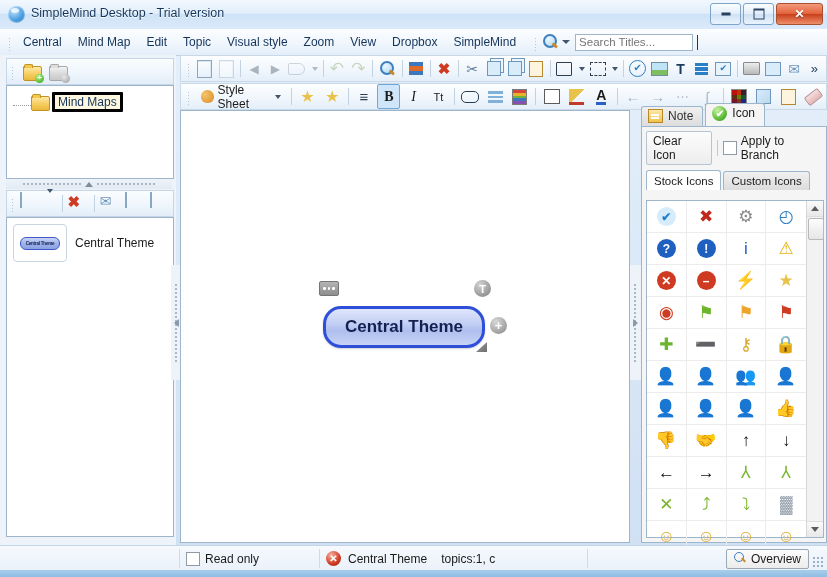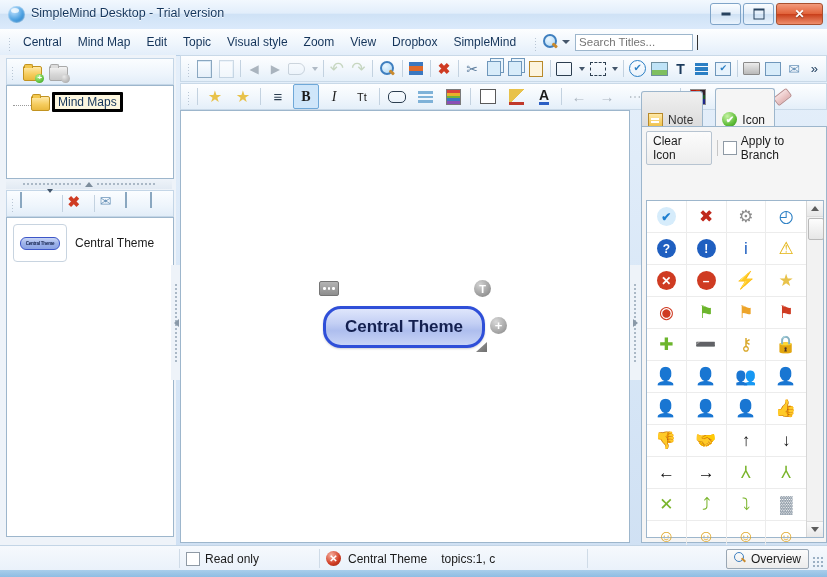--- a/index.html
+++ b/index.html
@@ -257,23 +257,23 @@
   .resize-tab {
     position:absolute; right:-2px; bottom:-4px; width:11px; height:10px;
     background: linear-gradient(135deg,#9a9a9a,#6f6f6f);
     clip-path: polygon(100% 0, 100% 100%, 0 100%);
   }
 
   
   .rightpanel { position:absolute; left:641px; top:105px; width:186px; height:438px; }
   .tabstrip { position:absolute; left:0; top:0; height:22px; display:flex; align-items:flex-end; }
   .rtab {
-    height:20px; padding:17px 9px 0 6px; display:flex; align-items:flex-end; gap:5px;
+    height:20px; padding:2px 9px 0 6px; display:flex; align-items:flex-start; gap:5px;
     border:1px solid #9db6cc; border-bottom:none; border-radius:3px 3px 0 0;
-    font-size:12px; color:#1b1b1b; margin-right:12px;
+    font-size:12px; color:#1b1b1b; margin-right:2px;
   }
   .rtab.inactive { background: linear-gradient(180deg,#f0f0f0,#dcdcdc); color:#333; height:18px; }
   .rtab.active { background:#f5f5f5; height:21px; }
   .note-ico {
     width:13px;height:12px;background:linear-gradient(180deg,#ffe9a8,#f0c24a);
     border:1px solid #b8892a; position:relative;
   }
   .note-ico::after{content:'';position:absolute;left:1.5px;top:4px;width:8px;height:1.5px;background:#fff;
     box-shadow:0 3px 0 #fff;}
   .check-ico {
@@ -570,20 +570,25 @@
     <div class="ti">
         <span style="color:#6f97bb;font-size:14px">✉</span>
       </div>
     <div class="ti" style="margin-left:auto;margin-right:2px">
         <span style="font-size:13px;color:#22405f">»</span>
       </div>
   </div>
 
   <div class="toolbar tb2">
     <div class="grip"></div>
+    <div class="ti wide">
+      <span style="display:inline-block;width:15px;height:13px;border-radius:50% 50% 45% 45%;background:radial-gradient(circle at 30% 35%,#f5c46a,#d98b2a);margin-right:4px"></span>
+      <span style="font-size:12px;color:#1b1b1b">Style Sheet</span>
+      <span class="mini-caret" style="margin-left:6px"></span>
+    </div>
     <span class="sep-v"></span>
     <div class="ti">
         <span style="color:#e8c24a;font-size:16px">★</span>
       </div>
     <div class="ti">
         <span style="color:#e8c24a;font-size:16px;position:relative">★</span>
       </div>
     <span class="sep-v"></span>
     <div class="ti">
         <span style="font-size:15px;color:#2c3e50">≡</span>
@@ -681,20 +686,24 @@
     </div>
 
     <div class="rbody">
       <div class="clear-row">
         <div class="clear-btn">Clear Icon</div>
         <span class="vdiv"></span>
         <span class="cb"></span>
         <span class="apply-lbl">Apply to Branch</span>
       </div>
 
+      <div class="subtabs">
+        <div class="stab active">Stock Icons</div>
+        <div class="stab inactive">Custom Icons</div>
+      </div>
 
       <div class="icongrid-wrap">
         <div class="icongrid" id="icon-grid">
             <div class="icell">
               <span style="color: rgb(31, 127, 208); background: rgb(214, 236, 251); border-radius: 50%; width: 19px; height: 19px; display: flex; align-items: center; justify-content: center; font-size: 12px; font-weight: bold;">✔</span>
             </div>
             <div class="icell">
               <span style="color: rgb(192, 40, 27);">✖</span>
             </div>
             <div class="icell">

